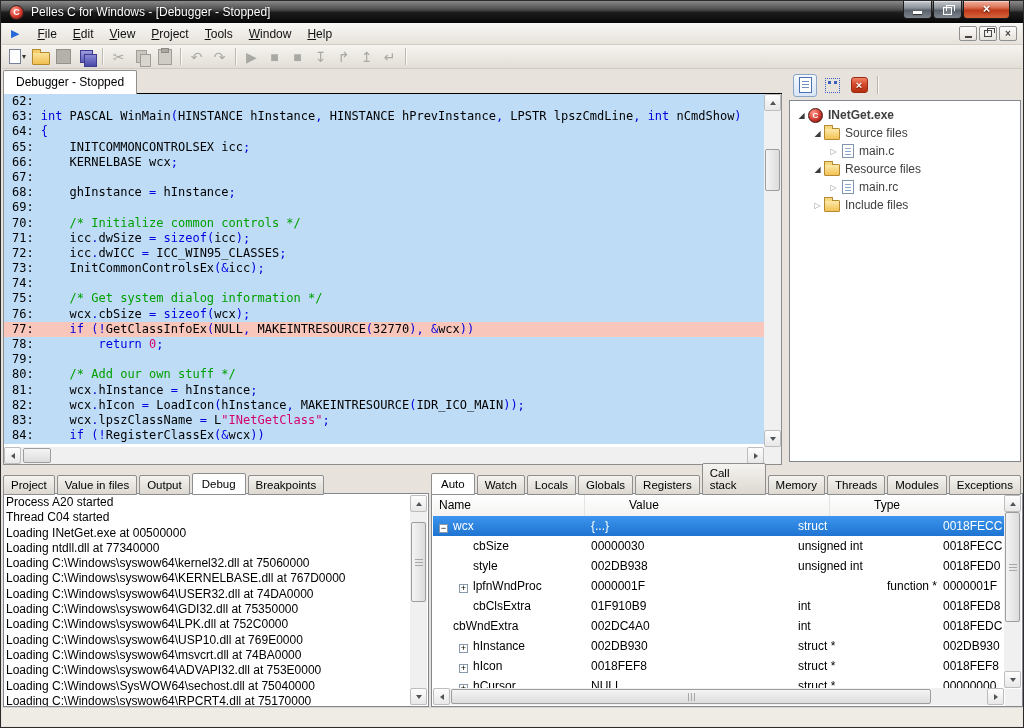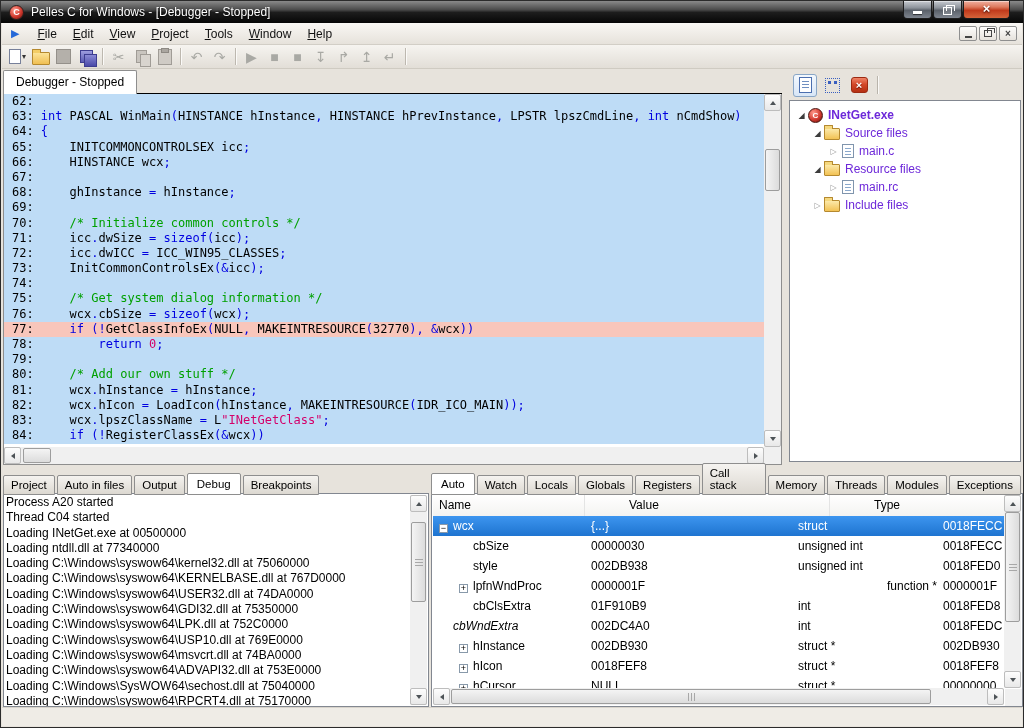--- a/index.html
+++ b/index.html
@@ -132,21 +132,21 @@
   .ti.c-app-icon{width:15px;height:15px;border-radius:50%;border:1px solid #4a1410;
     background:radial-gradient(circle at 35% 30%,#ff9a8c,#d23b30 55%,#6e100a 95%);
     color:#fff;font-size:8px;font-weight:bold;display:flex;align-items:center;justify-content:center;}
   .ti.folder-icon{width:16px;height:12px;background:linear-gradient(#fce9a9,#f2c254);border:1px solid #b5892f;
     border-radius:1px;position:relative;margin-top:2px;}
   .ti.folder-icon::before{content:'';position:absolute;left:-1px;top:-4px;width:7px;height:3px;
     background:#f5d87e;border:1px solid #b5892f;border-bottom:none;border-radius:1px 1px 0 0;}
   .ti.file-icon{width:12px;height:14px;background:#fff;border:1px solid #8095ad;position:relative;margin-left:2px;}
   .ti.file-icon::before{content:'';position:absolute;left:2px;right:2px;top:3px;height:8px;
     background:repeating-linear-gradient(180deg,#8aa8cc 0 1px,transparent 1px 3px);}
-  .tree-label{color:#6d28d9;}
+  .tree-label{color:#404040;}
   .tree-label.b{font-weight:bold;}
 
   
   .tabrow{position:absolute;left:0;top:0;height:23px;display:flex;align-items:flex-end;z-index:3;font-size:11.5px;}
   .tab{background:linear-gradient(#f5f3f0,#dcd8d1);border:1px solid #8e8e8e;border-radius:2px 2px 0 0;
     padding:3px 7px 3px;margin-right:2px;margin-bottom:-1px;color:#000;}
   .tab.active{background:#fff;padding:4px 9px 4px;z-index:4;position:relative;}
   .boxed{position:absolute;background:#fff;border:1px solid #828790;box-sizing:border-box;}
 
   #output-panel{position:absolute;left:2px;top:470px;width:426px;height:236px;}
@@ -281,21 +281,21 @@
   <div id="tabstrip">
     <div class="doc-tab">Debugger - Stopped</div>
   </div>
 
   <div id="editor-box">
     <div id="code">
         <div class="cl"><span class="num">62:</span></div>
         <div class="cl"><span class="num">63:</span><span class="tk-k">int</span><span class="tk-p"> PASCAL WinMain</span><span class="tk-o">(</span><span class="tk-p">HINSTANCE hInstance</span><span class="tk-o">,</span><span class="tk-p"> HINSTANCE hPrevInstance</span><span class="tk-o">,</span><span class="tk-p"> LPSTR lpszCmdLine</span><span class="tk-o">,</span><span class="tk-p"> </span><span class="tk-k">int</span><span class="tk-p"> nCmdShow</span><span class="tk-o">)</span></div>
         <div class="cl"><span class="num">64:</span><span class="tk-o">{</span></div>
         <div class="cl"><span class="num">65:</span><span class="tk-p">    INITCOMMONCONTROLSEX icc</span><span class="tk-o">;</span></div>
-        <div class="cl"><span class="num">66:</span><span class="tk-p">    HINSTANCE wcx</span><span class="tk-o">;</span></div>
+        <div class="cl"><span class="num">66:</span><span class="tk-p">    KERNELBASE wcx</span><span class="tk-o">;</span></div>
         <div class="cl"><span class="num">67:</span></div>
         <div class="cl"><span class="num">68:</span><span class="tk-p">    ghInstance </span><span class="tk-o">=</span><span class="tk-p"> hInstance</span><span class="tk-o">;</span></div>
         <div class="cl"><span class="num">69:</span></div>
         <div class="cl"><span class="num">70:</span><span class="tk-c">    /* Initialize common controls */</span></div>
         <div class="cl"><span class="num">71:</span><span class="tk-p">    icc</span><span class="tk-o">.</span><span class="tk-p">dwSize </span><span class="tk-o">=</span><span class="tk-p"> </span><span class="tk-k">sizeof</span><span class="tk-o">(</span><span class="tk-p">icc</span><span class="tk-o">);</span></div>
         <div class="cl"><span class="num">72:</span><span class="tk-p">    icc</span><span class="tk-o">.</span><span class="tk-p">dwICC </span><span class="tk-o">=</span><span class="tk-p"> ICC_WIN95_CLASSES</span><span class="tk-o">;</span></div>
         <div class="cl"><span class="num">73:</span><span class="tk-p">    InitCommonControlsEx</span><span class="tk-o">(&amp;</span><span class="tk-p">icc</span><span class="tk-o">);</span></div>
         <div class="cl"><span class="num">74:</span></div>
         <div class="cl"><span class="num">75:</span><span class="tk-c">    /* Get system dialog information */</span></div>
         <div class="cl"><span class="num">76:</span><span class="tk-p">    wcx</span><span class="tk-o">.</span><span class="tk-p">cbSize </span><span class="tk-o">=</span><span class="tk-p"> </span><span class="tk-k">sizeof</span><span class="tk-o">(</span><span class="tk-p">wcx</span><span class="tk-o">);</span></div>
@@ -376,21 +376,21 @@
           <span class="tree-label">Include files</span>
         </div>
       </div>
   </div>
 
   <div id="splitter-h"></div>
 
   <div id="output-panel">
     <div class="tabrow" id="out-tabs">
         <div class="tab">Project</div>
-        <div class="tab">Auto in files</div>
+        <div class="tab">Value in files</div>
         <div class="tab">Output</div>
         <div class="tab active">Debug</div>
         <div class="tab">Breakpoints</div>
       </div>
     <div class="boxed" id="log-box">
       <div id="log">
           <div class="log-line">Process A20 started</div>
           <div class="log-line">Thread C04 started</div>
           <div class="log-line">Loading INetGet.exe at 00500000</div>
           <div class="log-line">Loading ntdll.dll at 77340000</div>
@@ -466,21 +466,21 @@
             <div class="td" style="width: 145px; text-align: right;">function *</div>
             <div class="td grow">0000001F</div>
           </div>
           <div class="tr">
             <div class="td" style="width: 152px; padding-left: 26px;"><span class="xp-sp"></span><span>cbClsExtra</span></div>
             <div class="td" style="width: 207px;">01F910B9</div>
             <div class="td" style="width: 145px;">int</div>
             <div class="td grow">0018FED8</div>
           </div>
           <div class="tr">
-            <div class="td" style="width: 152px;  font-style: italic;"><span class="xp-sp"></span><span>cbWndExtra</span></div>
+            <div class="td" style="width: 152px; "><span class="xp-sp"></span><span>cbWndExtra</span></div>
             <div class="td" style="width: 207px;">002DC4A0</div>
             <div class="td" style="width: 145px;">int</div>
             <div class="td grow">0018FEDC</div>
           </div>
           <div class="tr">
             <div class="td" style="width: 152px; padding-left: 26px;"><span class="xp">+</span><span>hInstance</span></div>
             <div class="td" style="width: 207px;">002DB930</div>
             <div class="td" style="width: 145px;">struct *</div>
             <div class="td grow">002DB930</div>
           </div>

